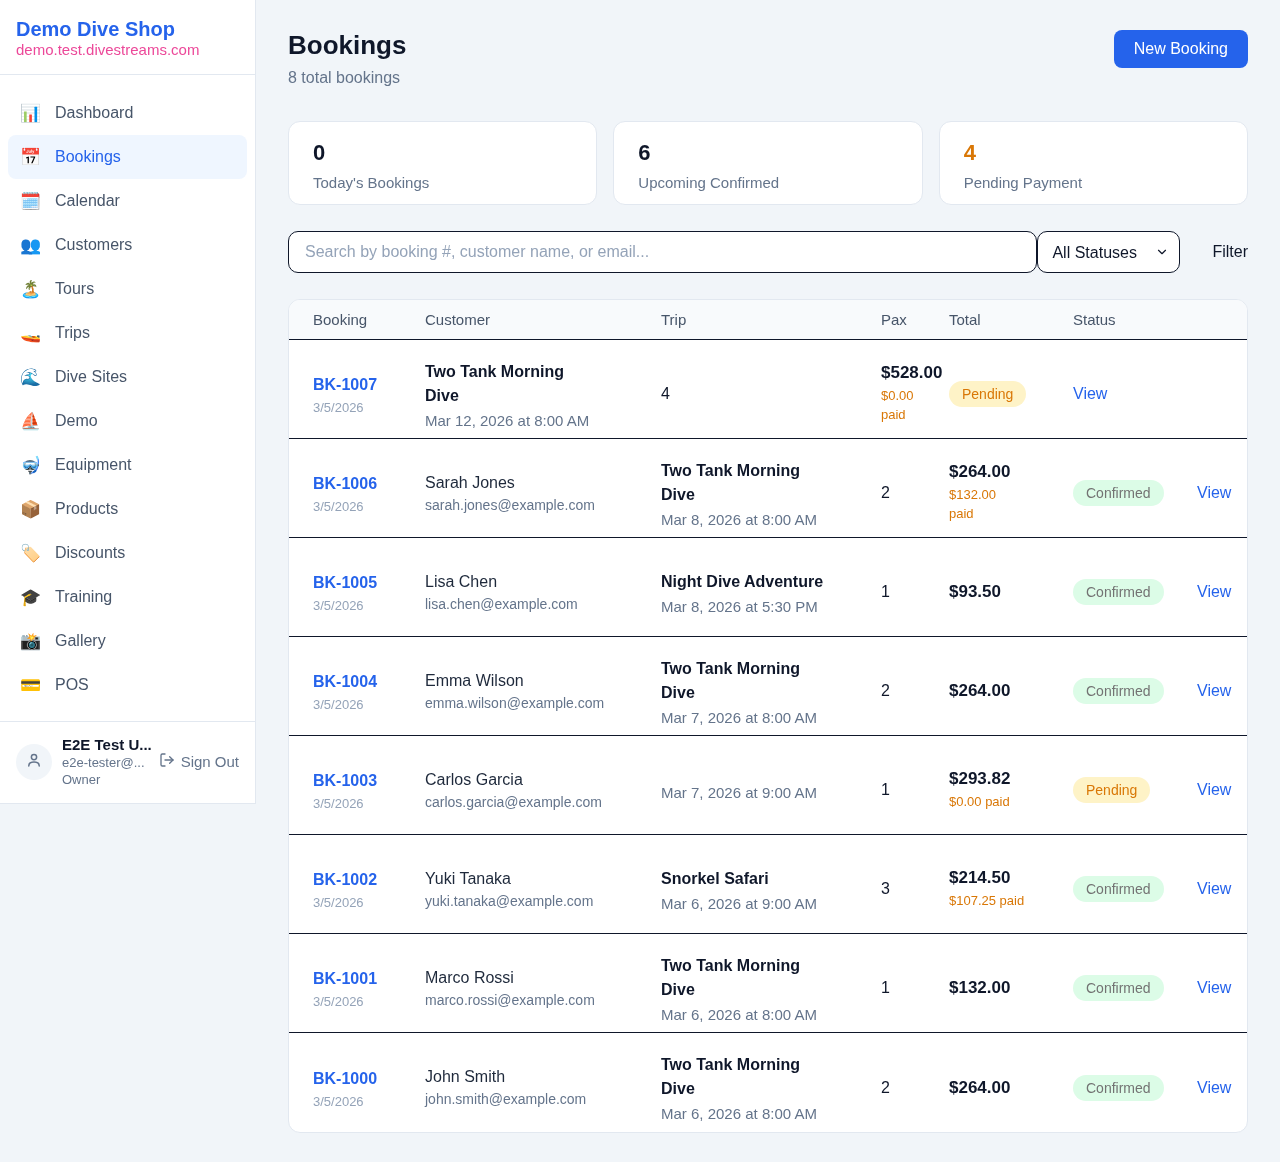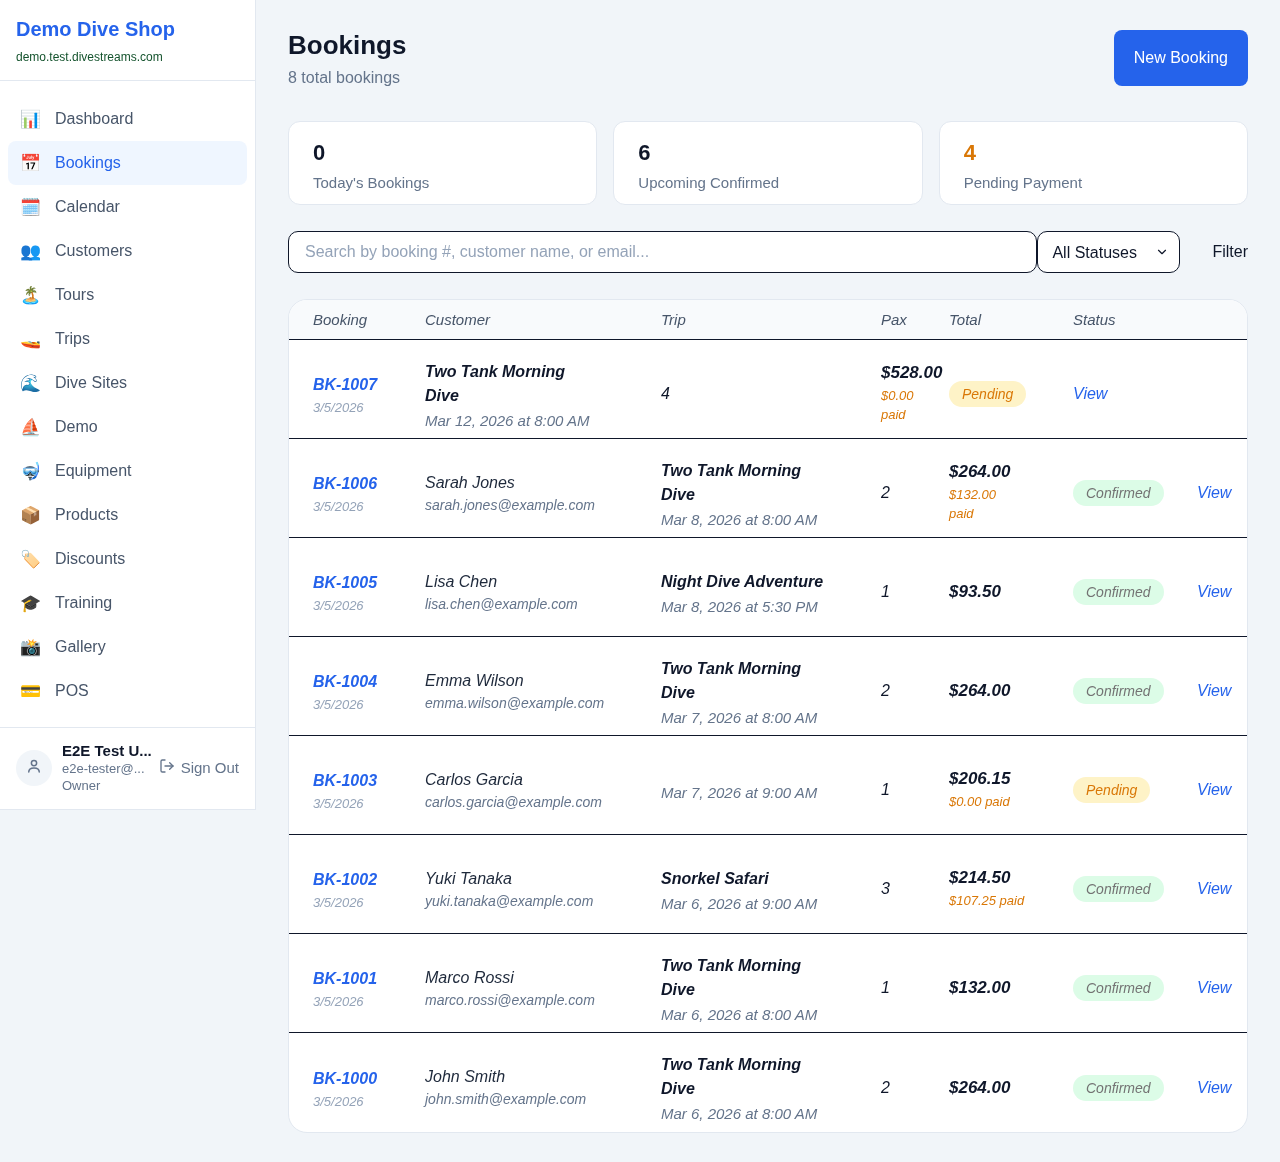--- a/index.html
+++ b/index.html
@@ -12,21 +12,21 @@
   }
   .app { display:flex; align-items:flex-start; width:1280px; }
 
   
   .sidebar {
     width:256px; flex:0 0 256px; background:#ffffff;
     border-right:1px solid #e2e8f0; border-bottom:1px solid #e2e8f0;
   }
   .brand { padding:18px 16px 16px 16px; border-bottom:1px solid #e2e8f0; }
   .brand-title { color:#2563eb; font-size:20px; font-weight:700; }
-  .brand-domain { color:#14532d; font-size:12px; margin-top:9px; }
+  .brand-domain { color:#ec4899; font-size:15px; margin-top:0; }
   .nav { padding:16px 8px 8px 8px; }
   .nav-item {
     display:flex; align-items:center; gap:13px;
     height:44px; padding:0 12px; border-radius:8px; cursor:pointer;
   }
   .nav-item[data-active="true"] { background:#eff6ff; }
   .nav-icon { font-size:17px; width:22px; text-align:center; }
   .nav-label { font-size:16px; color:#475569; }
   .nav-item[data-active="true"] .nav-label { color:#2563eb; font-weight:500; }
   .user-box {
@@ -45,21 +45,21 @@
     background:none; border:none; cursor:pointer; font-family:inherit; white-space:nowrap;
   }
 
   
   .main { flex:1; padding:30px 32px 0 32px; min-width:0; }
   .page-head { display:flex; justify-content:space-between; align-items:flex-start; }
   .page-title { font-size:26px; font-weight:700; color:#0f172a; }
   .page-sub { font-size:16px; color:#64748b; margin-top:8px; }
   .btn-primary {
     background:#2563eb; color:#fff; border:none; border-radius:8px;
-    padding:19px 20px; font-size:16px; font-weight:500; cursor:pointer;
+    padding:10px 20px; font-size:16px; font-weight:500; cursor:pointer;
     font-family:inherit;
   }
 
   .stats { display:flex; gap:16px; margin-top:34px; }
   .stat-card {
     flex:1; background:#fff; border:1px solid #e2e8f0; border-radius:12px;
     padding:18px 24px; height:84px;
   }
   .stat-value { font-size:22px; font-weight:700; color:#0f172a; }
   .stat-card[data-tone="orange"] .stat-value { color:#d97706; }
@@ -80,21 +80,21 @@
   }
   .select-chevron { position:absolute; right:11px; top:14px; pointer-events:none; }
   .filter-btn {
     margin-left:32px; background:none; border:none; font-size:16px; color:#0f172a;
     cursor:pointer; font-family:inherit;
   }
 
   
   .table-card {
     margin-top:26px; margin-bottom:30px; background:#fff;
-    border:1px solid #e2e8f0; border-radius:19px; overflow:hidden;font-style:italic;
+    border:1px solid #e2e8f0; border-radius:12px; overflow:hidden;
   }
   .thead, .trow {
     display:grid;
     grid-template-columns:112px 236px 220px 68px 124px 124px 1fr;
     padding-left:24px; align-items:center;
   }
   .thead {
     height:40px; background:#f8fafc; border-bottom:1px solid #0f172a;
     color:#475569; font-size:15px; font-weight:500;
   }
@@ -397,21 +397,21 @@
           </div>
           <div class="cell c-customer">
             <div class="cname">Carlos Garcia</div>
             <div class="cemail">carlos.garcia@example.com</div>
           </div>
           <div class="cell c-trip">
             <div class="twhen">Mar 7, 2026 at 9:00 AM</div>
           </div>
           <div class="cell c-pax">1</div>
           <div class="cell c-total">
-            <div class="tot">$206.15</div>
+            <div class="tot">$293.82</div>
             <div class="paid" data-paid="normal">$0.00 paid</div>
           </div>
           <div class="cell c-status">
             <span class="badge" data-status="pending">Pending</span>
           </div>
           <div class="cell c-action">
             <a class="view">View</a>
           </div>
         </div>
 

